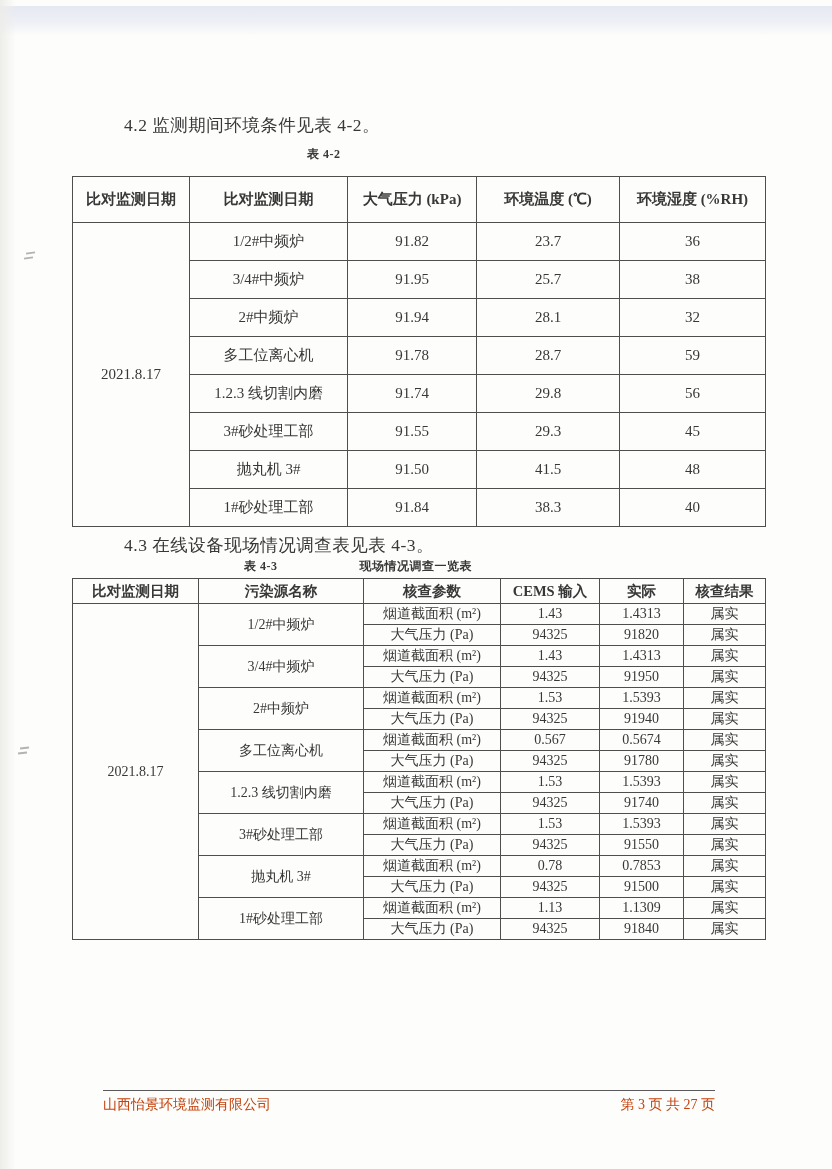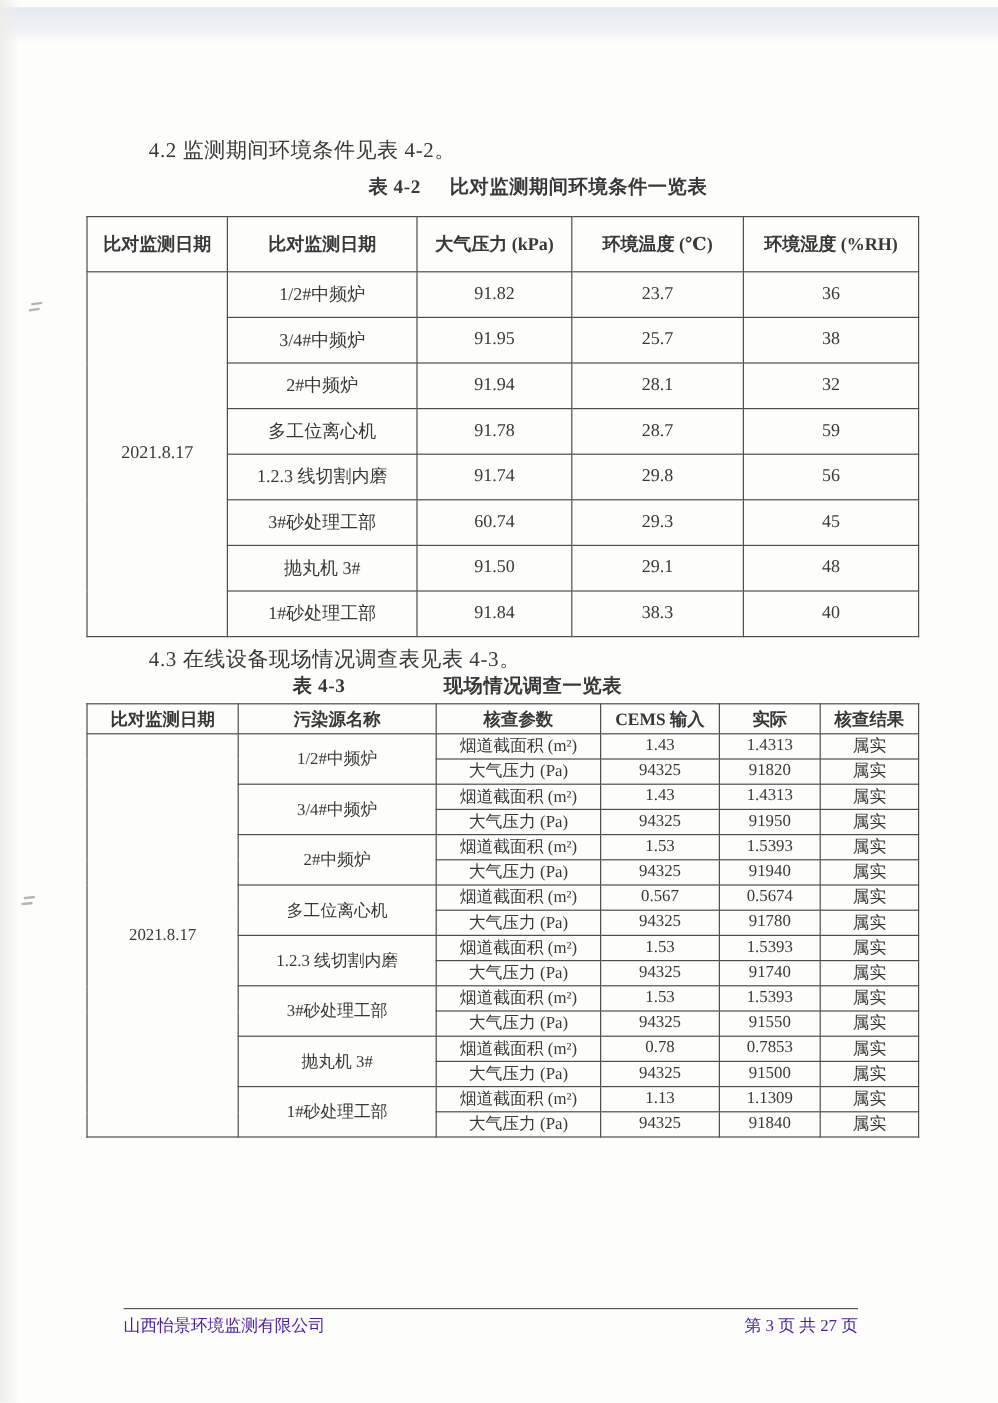--- a/index.html
+++ b/index.html
@@ -33,29 +33,29 @@
     margin-top: 113px;
     margin-left: 52px;
     font-size: 17.5px;
     letter-spacing: .5px;
     font-family: Liberation Serif, serif;
   }
   .caption {
     display: flex;
     margin-top: 9px;
     font-weight: bold;
-    font-size: 16px;
+    font-size: 12px;
     letter-spacing: .5px;
   }
   .caption-42 .cap-label { margin-left: 235px; }
   .caption-42 .cap-title { margin-left: 24px; }
   .caption-43 .cap-label { margin-left: 172px; }
   .caption-43 .cap-title { margin-left: 82px; font-family: Liberation Serif, serif; }
 
-  table { border-collapse: collapse; table-layout: fixed; width: 693px; }
+  table { border-collapse: collapse; table-layout: fixed; width: 693px; font-family: Liberation Serif, serif; }
   td, th { border: 1.4px solid #4e4e4e; text-align: center; vertical-align: middle; font-weight: normal; }
 
   .t42 { margin-top: 13px; font-size: 15px; }
   .t42 th { height: 46px; font-weight: bold; font-size: 15px; }
   .t42 td { height: 38px; }
 
   .sec-43 { margin-top: 6px; }
   .caption-43 { margin-top: 1px; }
 
   .t43 { margin-top: 3px; font-size: 14px; }
@@ -74,40 +74,39 @@
   }
 
   .footer {
     position: absolute;
     left: 103px; right: 117px; top: 1090px;
     border-top: 1.6px solid #5a5a5a;
     padding-top: 5px;
     display: flex;
     justify-content: space-between;
     font-size: 14px;
-    color: #4c1d95;
+    color: #c2410c;
   }
 </style>
 </head>
 <body>
 
 <div class="scan-top-band"></div>
 <div class="scan-left-edge"></div>
 <div class="artifact a1"></div>
 <div class="artifact a2"></div>
 <div class="artifact a3"></div>
 <div class="artifact a4"></div>
 
 <div class="content">
 
   <p class="sec-heading">4.2 监测期间环境条件见表 4-2。</p>
 
   <div class="caption caption-42">
     <span class="cap-label">表 4-2</span>
-    <span class="cap-title">比对监测期间环境条件一览表</span>
   </div>
 
   <table class="t42">
     <colgroup>
         <col style="width:117px">
         <col style="width:158px">
         <col style="width:129px">
         <col style="width:143px">
         <col style="width:146px">
       </colgroup>
@@ -147,28 +146,28 @@
         <td>59</td>
       </tr>
       <tr>
         <td>1.2.3 线切割内磨</td>
         <td>91.74</td>
         <td>29.8</td>
         <td>56</td>
       </tr>
       <tr>
         <td>3#砂处理工部</td>
-        <td>60.74</td>
+        <td>91.55</td>
         <td>29.3</td>
         <td>45</td>
       </tr>
       <tr>
         <td>抛丸机 3#</td>
         <td>91.50</td>
-        <td>29.1</td>
+        <td>41.5</td>
         <td>48</td>
       </tr>
       <tr>
         <td>1#砂处理工部</td>
         <td>91.84</td>
         <td>38.3</td>
         <td>40</td>
       </tr>
     </tbody>
   </table>

